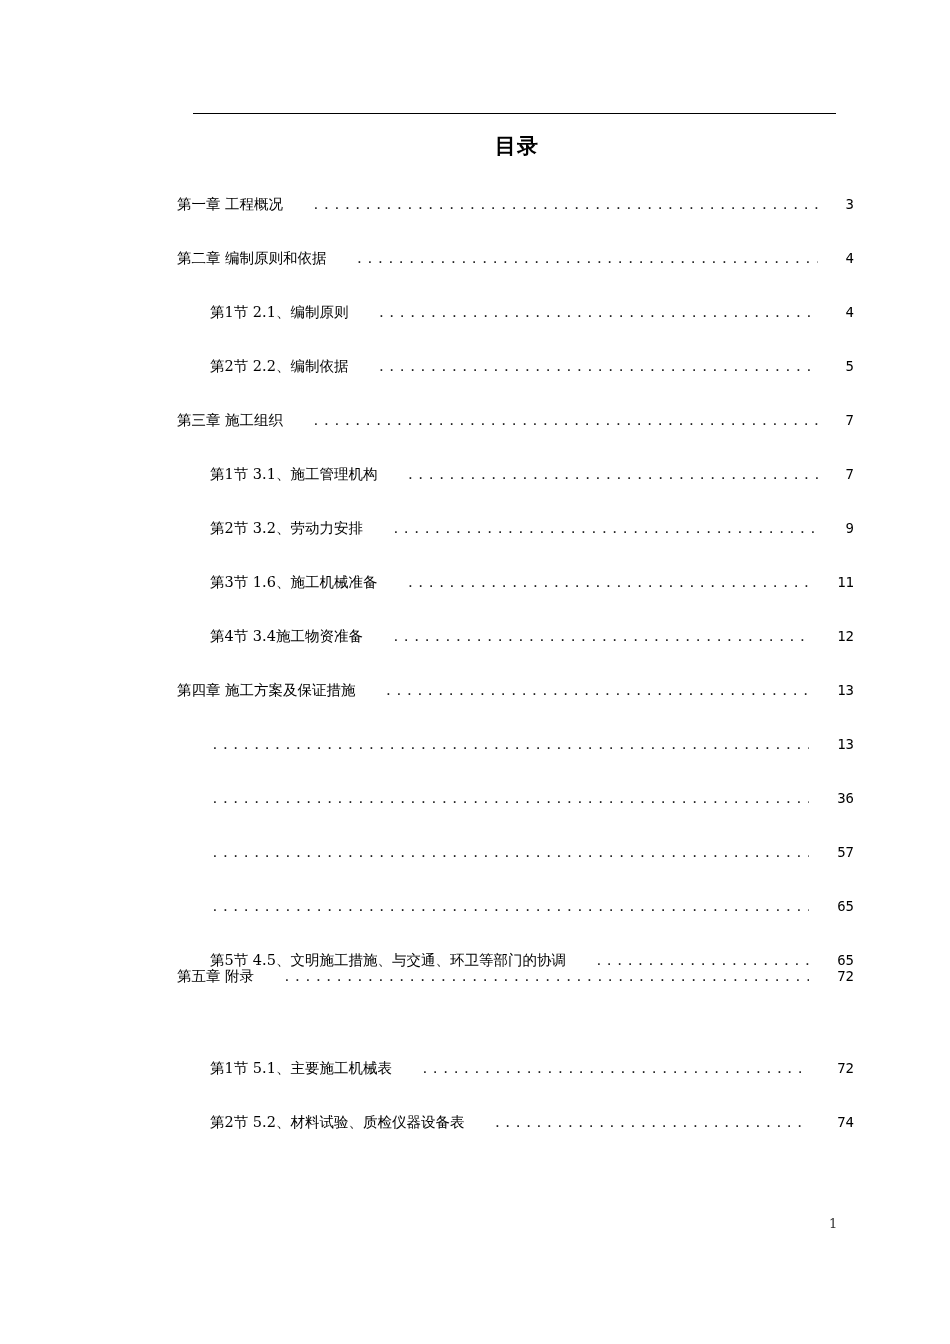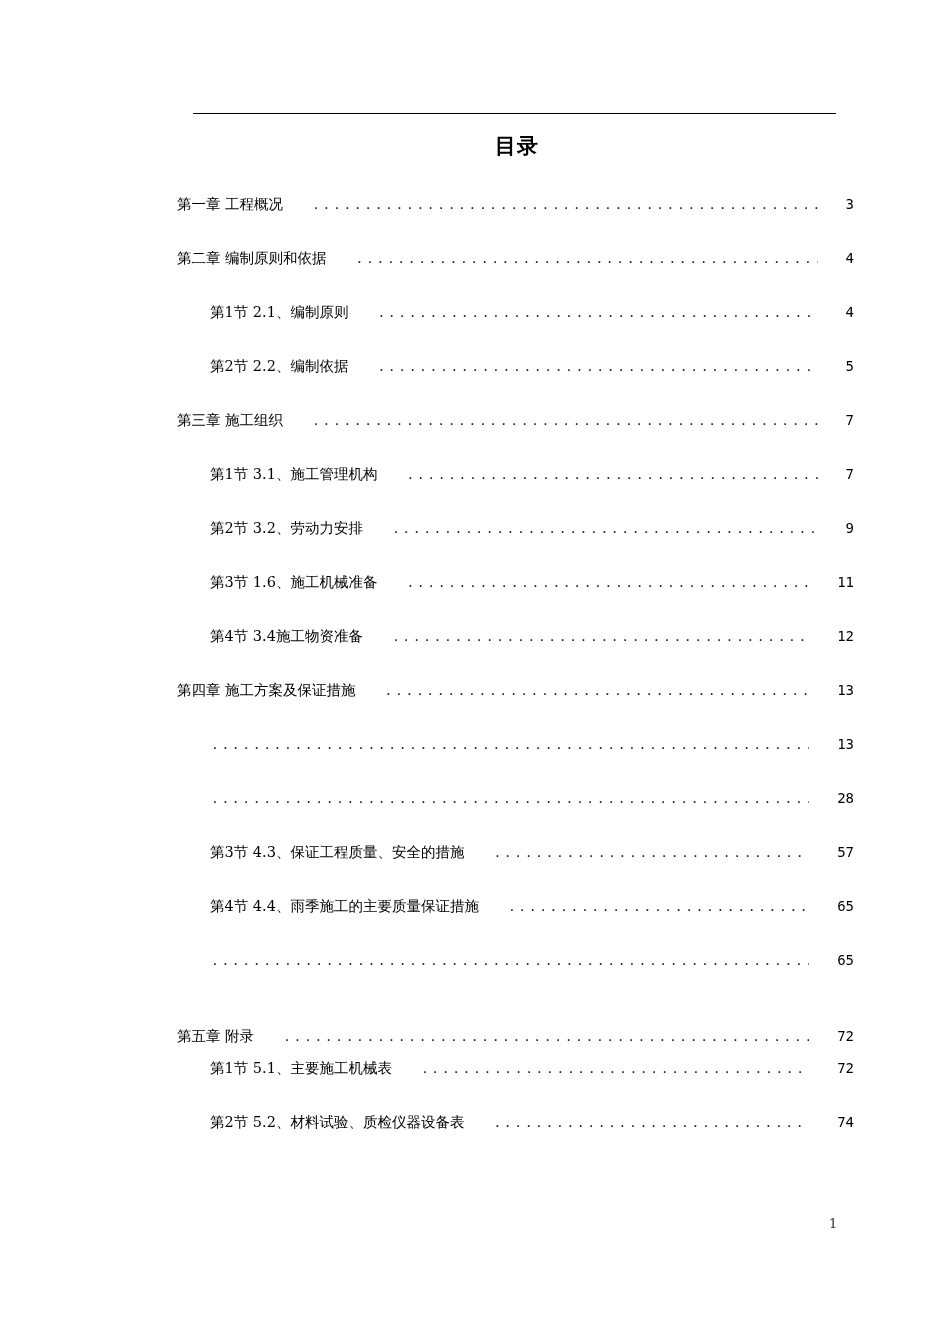--- a/index.html
+++ b/index.html
@@ -79,37 +79,36 @@
       <span class="toc-label">第四章 施工方案及保证措施</span>
       <span class="toc-leader"></span>
       <span class="toc-page">13</span>
     </div>
     <div class="toc-entry level-2" style="top:540px">
       <span class="toc-leader"></span>
       <span class="toc-page">13</span>
     </div>
     <div class="toc-entry level-2" style="top:594px">
       <span class="toc-leader"></span>
-      <span class="toc-page">28</span>
+      <span class="toc-page">36</span>
     </div>
     <div class="toc-entry level-2" style="top:648px">
-      <span class="toc-label">第3节 4.3、保证工程质量、安全的措施</span>
       <span class="toc-leader"></span>
       <span class="toc-page">57</span>
     </div>
     <div class="toc-entry level-2" style="top:702px">
-      <span class="toc-label">第4节 4.4、雨季施工的主要质量保证措施</span>
       <span class="toc-leader"></span>
       <span class="toc-page">65</span>
     </div>
     <div class="toc-entry level-2" style="top:756px">
+      <span class="toc-label">第5节 4.5、文明施工措施、与交通、环卫等部门的协调</span>
       <span class="toc-leader"></span>
       <span class="toc-page">65</span>
     </div>
-    <div class="toc-entry level-1" style="top:832px">
+    <div class="toc-entry level-1" style="top:772px">
       <span class="toc-label">第五章 附录</span>
       <span class="toc-leader"></span>
       <span class="toc-page">72</span>
     </div>
     <div class="toc-entry level-2" style="top:864px">
       <span class="toc-label">第1节 5.1、主要施工机械表</span>
       <span class="toc-leader"></span>
       <span class="toc-page">72</span>
     </div>
     <div class="toc-entry level-2" style="top:918px">

